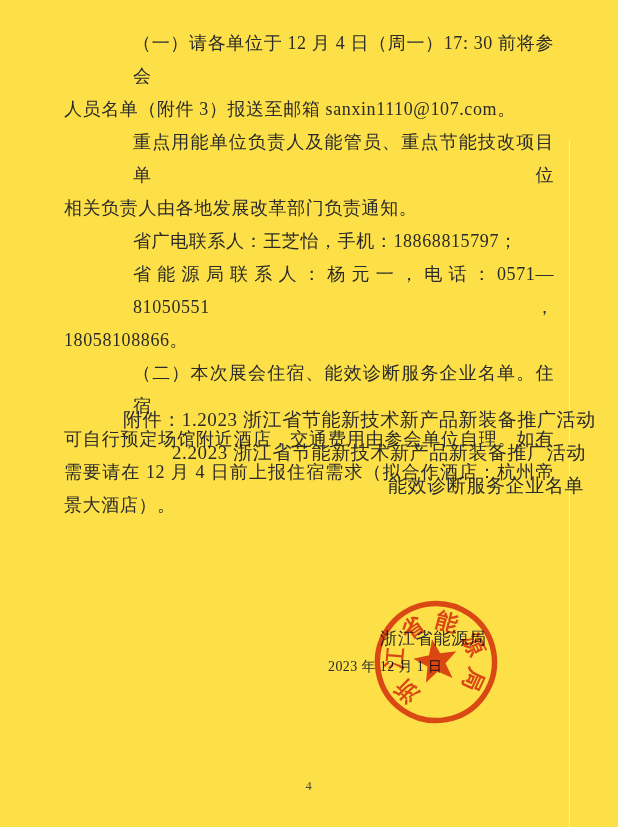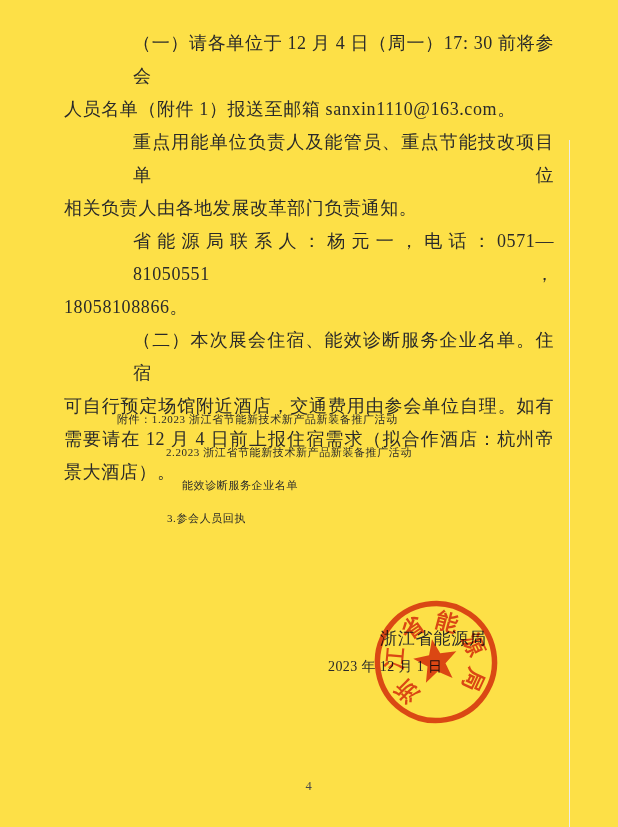--- a/index.html
+++ b/index.html
@@ -18,28 +18,28 @@
   }
   .body-text{
     position:absolute;left:64px;top:27px;width:490px;
     font-size:18px;line-height:33px;
     letter-spacing:0.6px;
   }
   .line{display:block;min-height:33px;}
   .line.ind{padding-left:69px;}
   .line.fill{text-align:justify;text-align-last:justify;}
   .attachments{
-    position:absolute;left:48px;top:403px;width:530px;
-    font-size:11px;line-height:33px;letter-spacing:0.6px;
+    position:absolute;left:54px;top:403px;width:530px;
+    font-size:19px;line-height:33px;letter-spacing:0.6px;
   }
   .att-line{display:block;white-space:nowrap;min-height:33px;}
   .att-l0{padding-left:69px;}
   .att-l1{padding-left:136px;}
   .att-l2{padding-left:118px;}
-  .att-l3{padding-left:134px;}
+  .att-l3{padding-left:134px;text-align:right;}
   .att-l4{padding-left:119px;}
   .sig-agency{
     position:absolute;left:366px;top:627px;
     font-size:17px;letter-spacing:0.8px;white-space:nowrap;margin-left:14px;
   }
   .sig-date{
     position:absolute;left:328px;top:658px;
     font-size:14px;letter-spacing:0.4px;white-space:nowrap;
   }
   .seal{
@@ -56,36 +56,36 @@
 </style>
 </head>
 <body>
 
 <div class="page">
 
   <div class="scan-line"></div>
 
   <div class="body-text">
     <div class="line ind fill">（一）请各单位于 12 月 4 日（周一）17: 30 前将参会</div>
-    <div class="line">人员名单（附件 1）报送至邮箱 sanxin1110@163.com。</div>
+    <div class="line">人员名单（附件 3）报送至邮箱 sanxin1110@107.com。</div>
     <div class="line ind fill">重点用能单位负责人及能管员、重点节能技改项目单位</div>
     <div class="line">相关负责人由各地发展改革部门负责通知。</div>
+    <div class="line ind">省广电联系人：王芝怡，手机：18868815797；</div>
     <div class="line ind fill">省能源局联系人：杨元一，电话：0571—81050551，</div>
     <div class="line">18058108866。</div>
     <div class="line ind fill">（二）本次展会住宿、能效诊断服务企业名单。住宿</div>
     <div class="line fill">可自行预定场馆附近酒店，交通费用由参会单位自理。如有</div>
     <div class="line fill">需要请在 12 月 4 日前上报住宿需求（拟合作酒店：杭州帝</div>
     <div class="line">景大酒店）。</div>
   </div>
 
   <div class="attachments">
     <div class="att-line att-l0">附件：1.2023 浙江省节能新技术新产品新装备推广活动</div>
     <div class="att-line att-l2">2.2023 浙江省节能新技术新产品新装备推广活动</div>
     <div class="att-line att-l3">能效诊断服务企业名单</div>
-    <div class="att-line att-l4">3.参会人员回执</div>
   </div>
 
   <div class="sig-agency">浙江省能源局</div>
   <div class="sig-date">2023 年 12 月 1 日</div>
 
   <svg class="seal" viewBox="0 0 132 132" aria-hidden="true">
     <g transform="rotate(-10 66 66)">
       <circle cx="66" cy="66" r="58.5" fill="none" stroke="#d7392b" stroke-width="5.5" opacity="0.95"></circle>
       <path fill="#d7392b" opacity="0.96" d="M66 43 L71.64 58.23 L87.87 58.89 L75.13 68.97 L79.52 84.61 L66 75.6 L52.48 84.61 L56.87 68.97 L44.13 58.89 L60.36 58.23 Z"></path>
       <g fill="#d7392b" opacity="0.96" font-size="22" font-weight="bold" text-anchor="middle" font-family="Liberation Serif, DejaVu Serif, serif">

